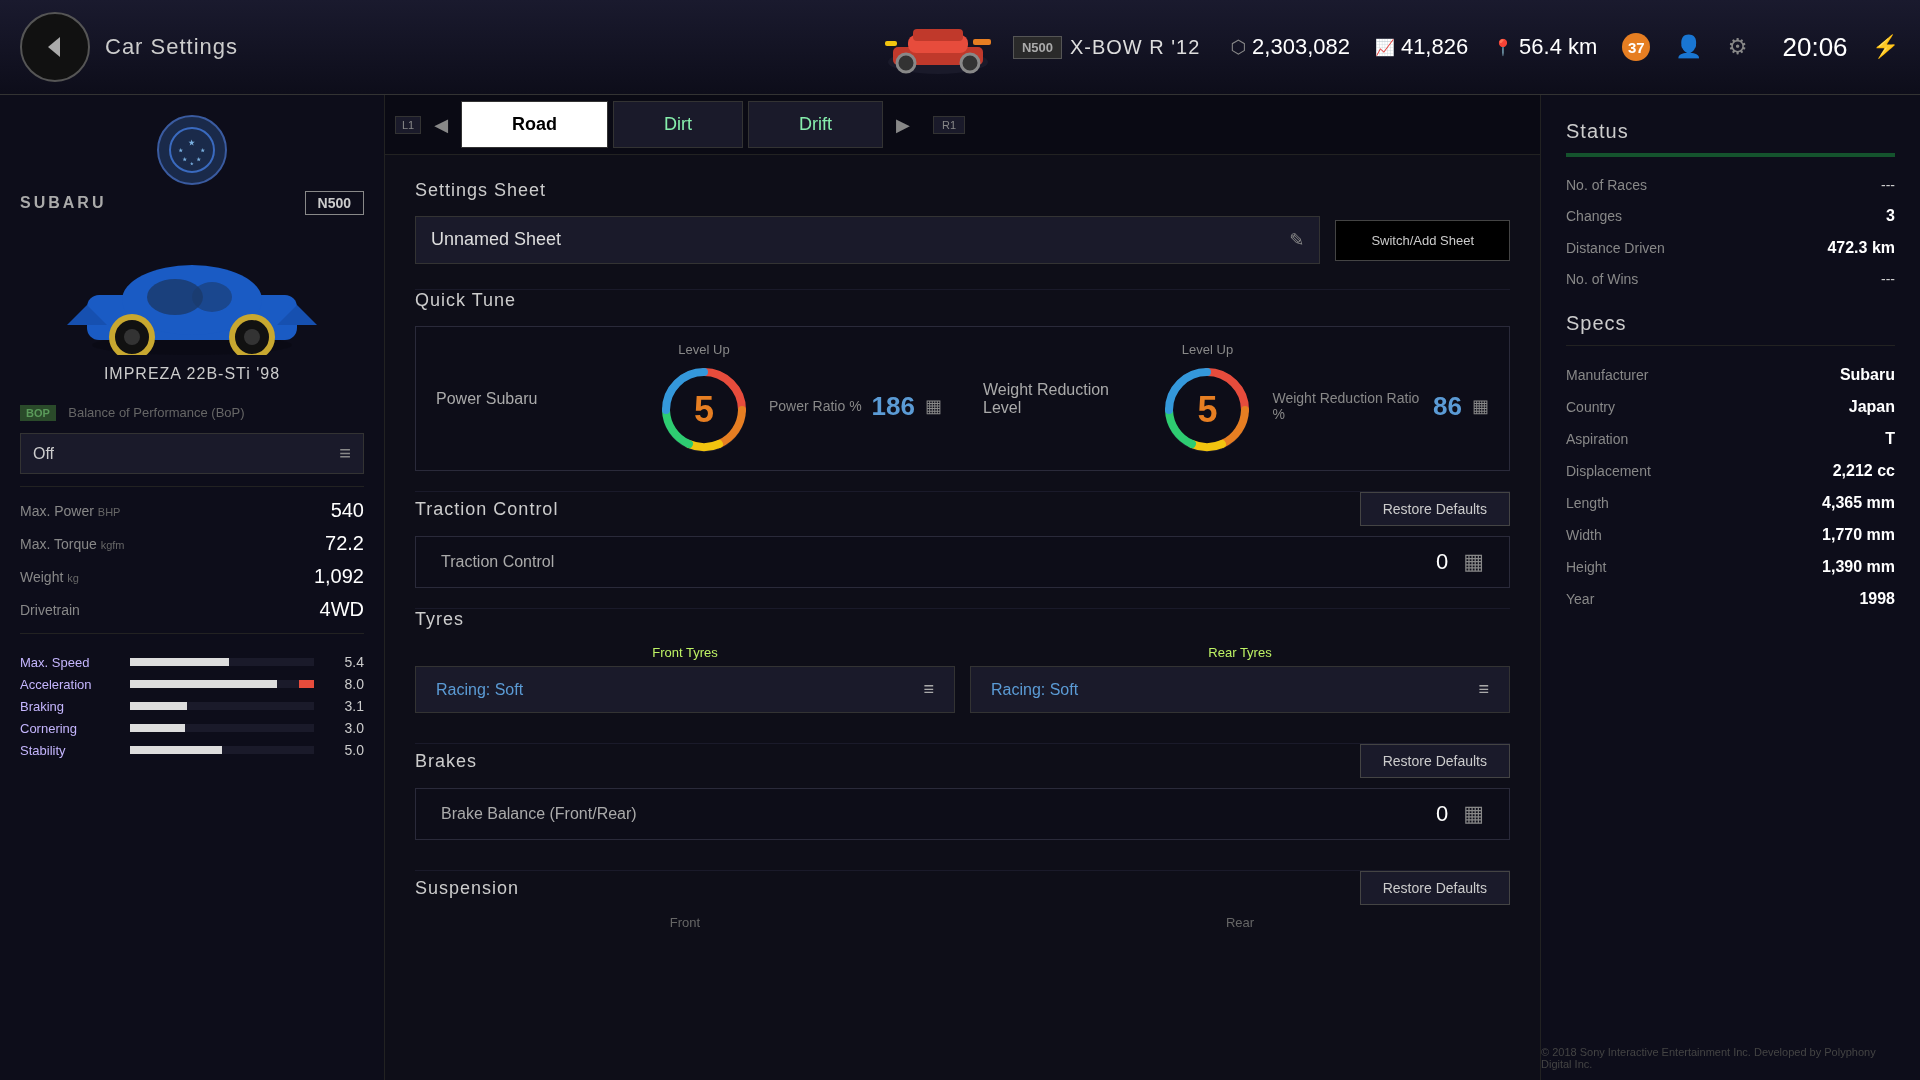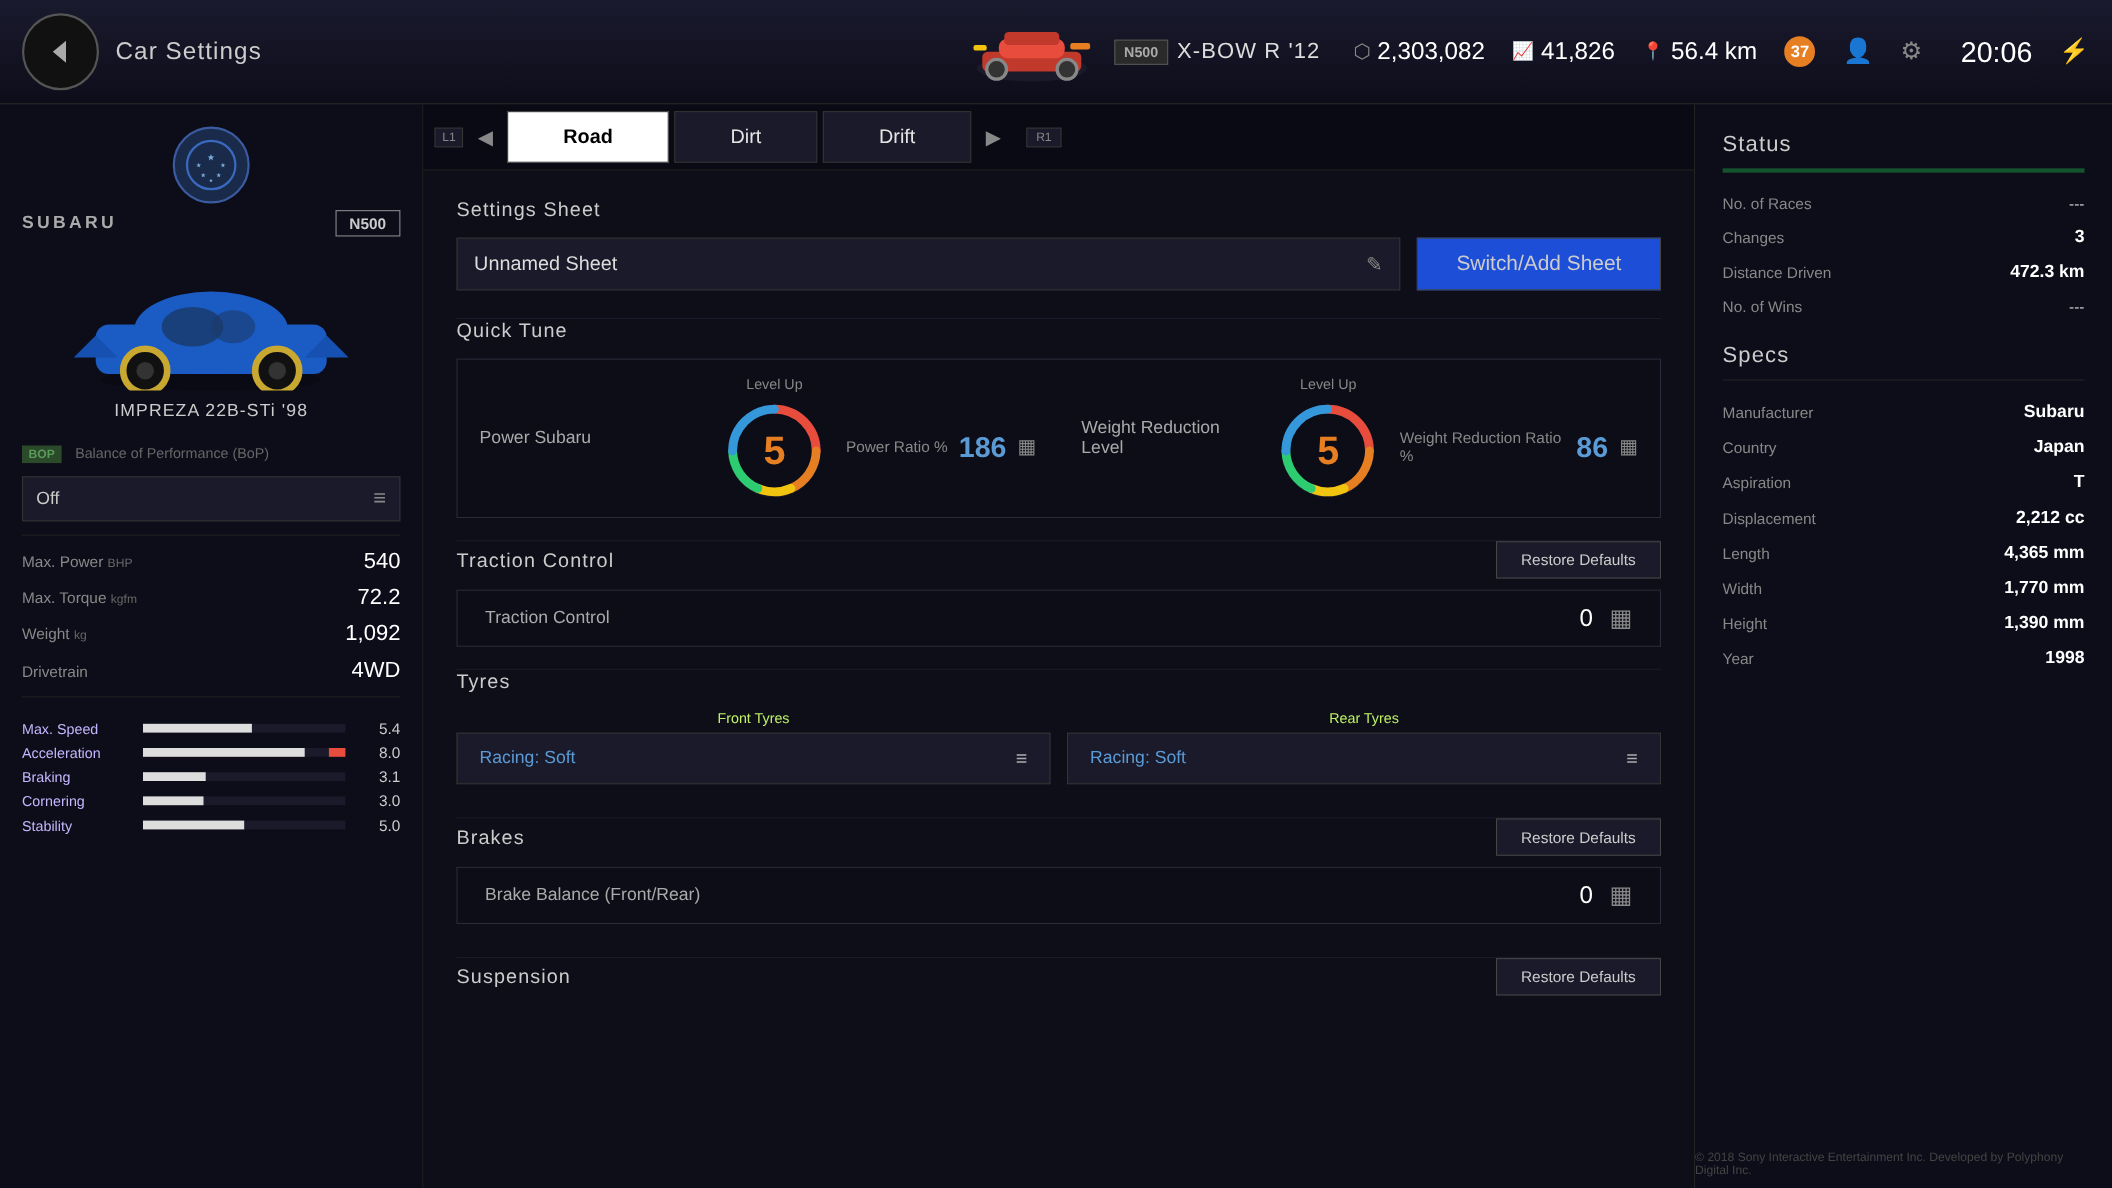--- a/index.html
+++ b/index.html
@@ -251,21 +251,21 @@
     .tab-indicator {
       font-size: 11px;
       color: #888;
       background: #1a1a2a;
       padding: 2px 6px;
       border: 1px solid #333;
     }
     .tab-btn {
       padding: 12px 50px;
       font-size: 18px;
-      color: #e5e5e5;
+      color: #86efac;
       cursor: pointer;
       border: none;
       background: #1a1a2a;
       border: 1px solid #333;
     }
     .tab-btn.active {
       background: #fff;
       color: #000;
       font-weight: bold;
     }
@@ -302,25 +302,25 @@
       display: flex;
       align-items: flex-start;
       justify-content: space-between;
     }
     .sheet-name-text {
       font-size: 18px;
       color: #ddd;
     }
     .edit-icon { color: #888; font-size: 18px; cursor: pointer; }
     .switch-btn {
-      background: #1d4ed8;
+      background: #000000;
       border: 1px solid #444;
       color: #ccc;
       padding: 12px 35px;
-      font-size: 19px;
+      font-size: 13px;
       cursor: pointer;
     }
 
     
     .quick-tune-section {
       padding: 0 30px 20px;
     }
     .quick-tune-content {
       display: flex;
       align-items: center;
@@ -835,20 +835,24 @@
   </div>
 
   <div class="h-divider" style="margin-top:10px;"></div>
 
   <div class="suspension-section">
     <div class="section-header-row">
       <span class="section-title" style="margin-bottom:0;">Suspension</span>
       <button class="restore-btn">Restore Defaults</button>
     </div>
 
+    <div style="display:flex; gap:15px; margin-top:10px; color:#666; font-size:13px;">
+      <div style="flex:1; text-align:center;">Front</div>
+      <div style="flex:1; text-align:center;">Rear</div>
+    </div>
   </div>
 
 </div>
 
 <div class="right-panel">
 
   <div class="status-title">Status</div>
 
   <div class="info-row">
     <span class="info-key">No. of Races</span>

